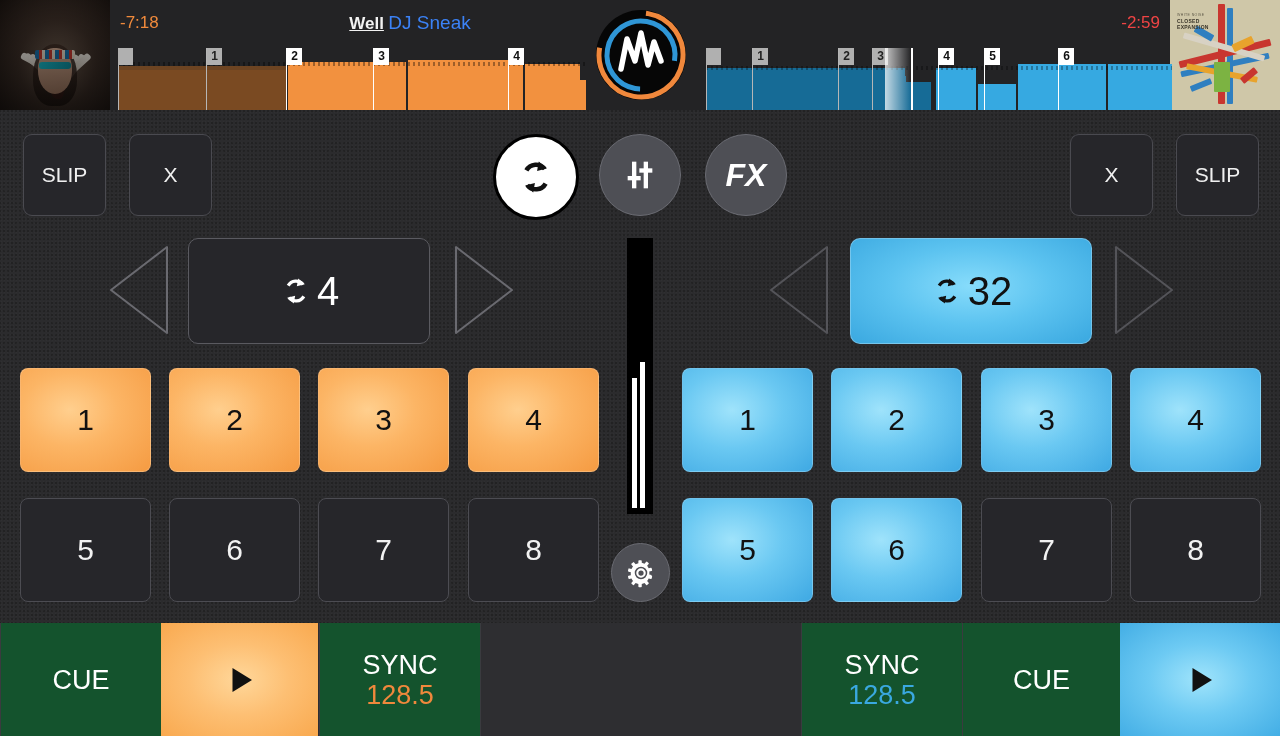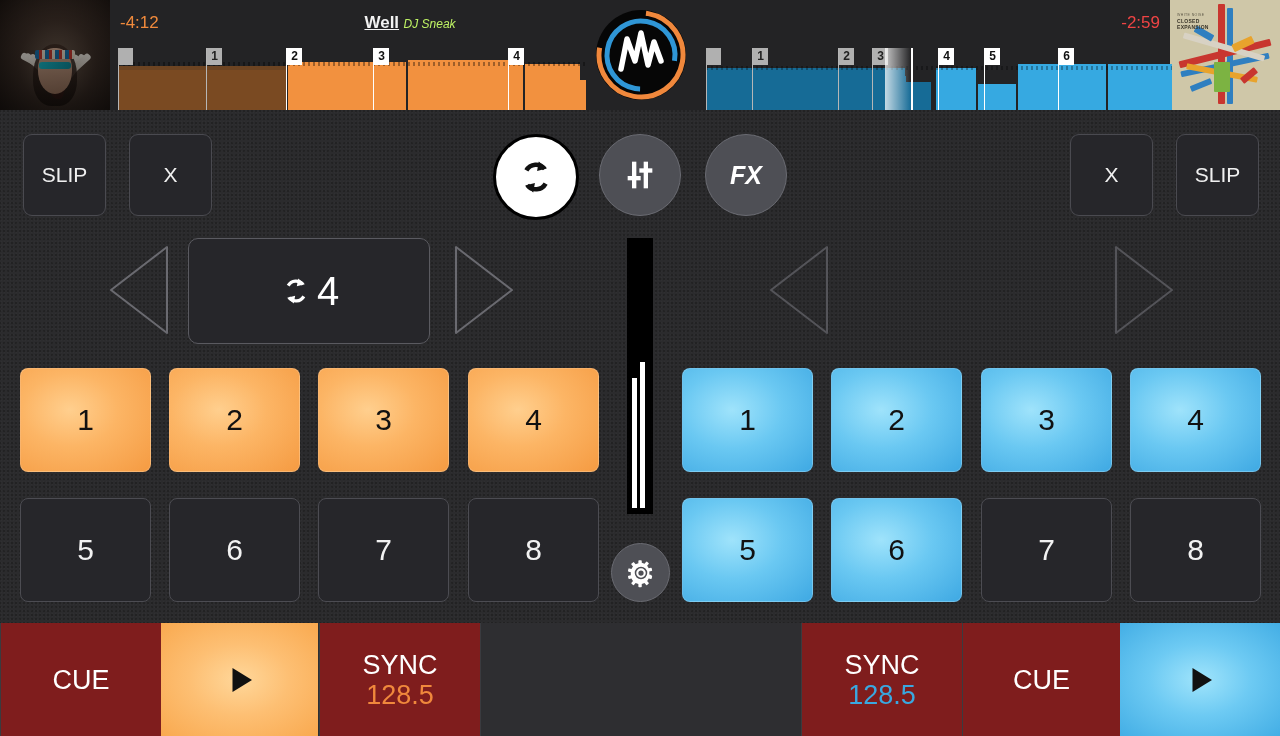--- a/index.html
+++ b/index.html
@@ -46,21 +46,21 @@
 
   
   .artB{background:#cfc7a8;}
   .artB .bar{position:absolute;border-radius:1px;}
   .artB .txt{position:absolute;left:7px;top:12px;color:#3a3529;
      font-size:5px;font-weight:bold;letter-spacing:.3px;line-height:6px;}
   .artB .txt .sub{font-weight:normal;font-size:3.5px;opacity:.75;letter-spacing:.4px;}
 
   .meta{position:absolute;top:0;height:46px;line-height:46px;white-space:nowrap;}
   .meta .title{font-weight:bold;color:#f2f2f2;font-size:17px;text-decoration:underline;}
-  .meta .artist{color:#bef264;font-size:12px;font-style:italic;}
+  .meta .artist{color:#3b82f6;font-size:19px;}
   .time{position:absolute;top:0;height:46px;line-height:46px;font-size:17px;}
   .time.l{left:120px;color:#f08a3c;}
   .time.r{right:120px;color:#ef4444;}
   .meta.l{left:240px;width:340px;text-align:center;}
   .meta.r{right:200px;width:420px;text-align:center;}
 
   .wave{position:absolute;top:48px;height:62px;overflow:hidden;}
   .wave.l{left:118px;width:468px;}
   .wave.r{left:706px;width:466px;}
   .wseg{position:absolute;bottom:0;}
@@ -79,21 +79,21 @@
 
   
   .sqbtn{position:absolute;height:80px;border-radius:9px;
     background:#26262a;border:1px solid #4a4a50;
     color:#f0f0f0;font-size:21px;display:flex;align-items:center;justify-content:center;}
   .circ{position:absolute;top:134px;width:80px;height:80px;border-radius:50%;
     display:flex;align-items:center;justify-content:center;}
   .circ.loopc{background:#fff;border:3px solid #000;left:493px;}
   .circ.mixc{background:#4e4f55;border:1px solid #6a6b72;left:599px;}
   .circ.fxc{background:#4e4f55;border:1px solid #6a6b72;left:705px;
-    color:#fff;font-size:25px;font-style:italic;font-weight:bold;}
+    color:#fff;font-size:32px;font-style:italic;font-weight:bold;}
 
   
   .arrow{position:absolute;top:243px;width:70px;height:94px;}
   .loopbox{position:absolute;top:238px;width:240px;height:104px;border-radius:10px;
     display:flex;align-items:center;justify-content:center;gap:4px;}
   .loopbox.off{background:#26262a;border:1px solid #5a5a60;color:#fff;}
   .loopbox.on{border:1px solid rgba(255,255,255,.25);color:#111;
     background:radial-gradient(ellipse at 50% 45%,#87dcfb 0%,#5cc3f0 48%,#3aa8e0 100%);}
   .loopnum{font-size:40px;line-height:1;}
 
@@ -110,21 +110,21 @@
   .meter{position:absolute;left:627px;top:238px;width:26px;height:276px;background:#000;}
   .mbarL{position:absolute;left:5px;bottom:6px;width:5px;background:#fff;}
   .mbarR{position:absolute;left:13px;bottom:6px;width:5px;background:#fff;}
   .gear{position:absolute;left:611px;top:543px;width:57px;height:57px;border-radius:50%;
     background:#4e4f55;border:1px solid #6a6b72;display:flex;align-items:center;justify-content:center;}
 
   
   .bottom{position:absolute;left:0;top:623px;width:1280px;height:113px;background:#2e2e31;}
   .bbtn{position:absolute;top:0;height:113px;display:flex;flex-direction:column;
     align-items:center;justify-content:center;
-    background:#7f1d1d;border-left:1px solid #3a3b3f;border-right:1px solid #3a3b3f;}
+    background:#14532d;border-left:1px solid #3a3b3f;border-right:1px solid #3a3b3f;}
   .bbtn .lab{color:#fff;font-size:27px;line-height:30px;}
   .bbtn .bpm{font-size:27px;line-height:30px;}
   .bbtn .bpm.o{color:#f0883c;}
   .bbtn .bpm.b{color:#3aa8e0;}
   .playbtn{position:absolute;top:0;height:113px;display:flex;
     align-items:center;justify-content:center;}
   .playbtn.o{background:radial-gradient(ellipse at 50% 50%,#ffd79a 0%,#fdbf73 45%,#f9a94f 100%);}
   .playbtn.b{background:radial-gradient(ellipse at 50% 50%,#a0e4fb 0%,#6dcaf3 45%,#43aee5 100%);}
 </style>
 </head>
@@ -149,21 +149,21 @@
         <div class="feather" style="left:80px;transform:rotate(35deg);"></div>
         <div class="feather" style="left:86px;transform:rotate(48deg);"></div>
         <div class="hair"></div>
         <div class="face"></div>
         <div class="eyeband"></div>
         <div class="band"></div>
         <div class="shade"></div>
       </div>
     </div>
 
-    <div class="time l">-4:12</div>
+    <div class="time l">-7:18</div>
 
     <div class="meta l">
       <span class="title">Well</span>
       <span class="artist">DJ Sneak</span>
     </div>
 
 
     <div class="time r">-2:59</div>
 
     <div class="art right">
@@ -299,20 +299,29 @@
       <polygon points="8,4 8,90 64,47" fill="none" stroke="#6a6a70" stroke-width="2" stroke-linejoin="round"></polygon>
     </svg>
   </div>
 
   <div class="arrow" style="left:765px;">
     <svg width="70" height="94" viewBox="0 0 70 94">
       <polygon points="62,4 62,90 6,47" fill="none" stroke="#545459" stroke-width="2" stroke-linejoin="round"></polygon>
     </svg>
   </div>
 
+  <div class="loopbox on" style="left:850px;">
+    <svg width="34" height="34" viewBox="0 0 24 24">
+      <path d="M6.5 8.2 A6.3 6.3 0 0 1 17 7.4" fill="none" stroke="#111" stroke-width="2.3"></path>
+      <path d="M17.5 15.8 A6.3 6.3 0 0 1 7 16.6" fill="none" stroke="#111" stroke-width="2.3"></path>
+      <polygon points="13.6,3.2 18.2,7.2 12.6,8.6" fill="#111"></polygon>
+      <polygon points="10.4,20.8 5.8,16.8 11.4,15.4" fill="#111"></polygon>
+    </svg>
+    <span class="loopnum">32</span>
+  </div>
 
   <div class="arrow" style="left:1108px;">
     <svg width="70" height="94" viewBox="0 0 70 94">
       <polygon points="8,4 8,90 64,47" fill="none" stroke="#545459" stroke-width="2" stroke-linejoin="round"></polygon>
     </svg>
   </div>
 
   <div class="pad orange" style="left:20px;top:368px;">1</div>
   <div class="pad orange" style="left:169px;top:368px;">2</div>
   <div class="pad orange" style="left:318px;top:368px;">3</div>

